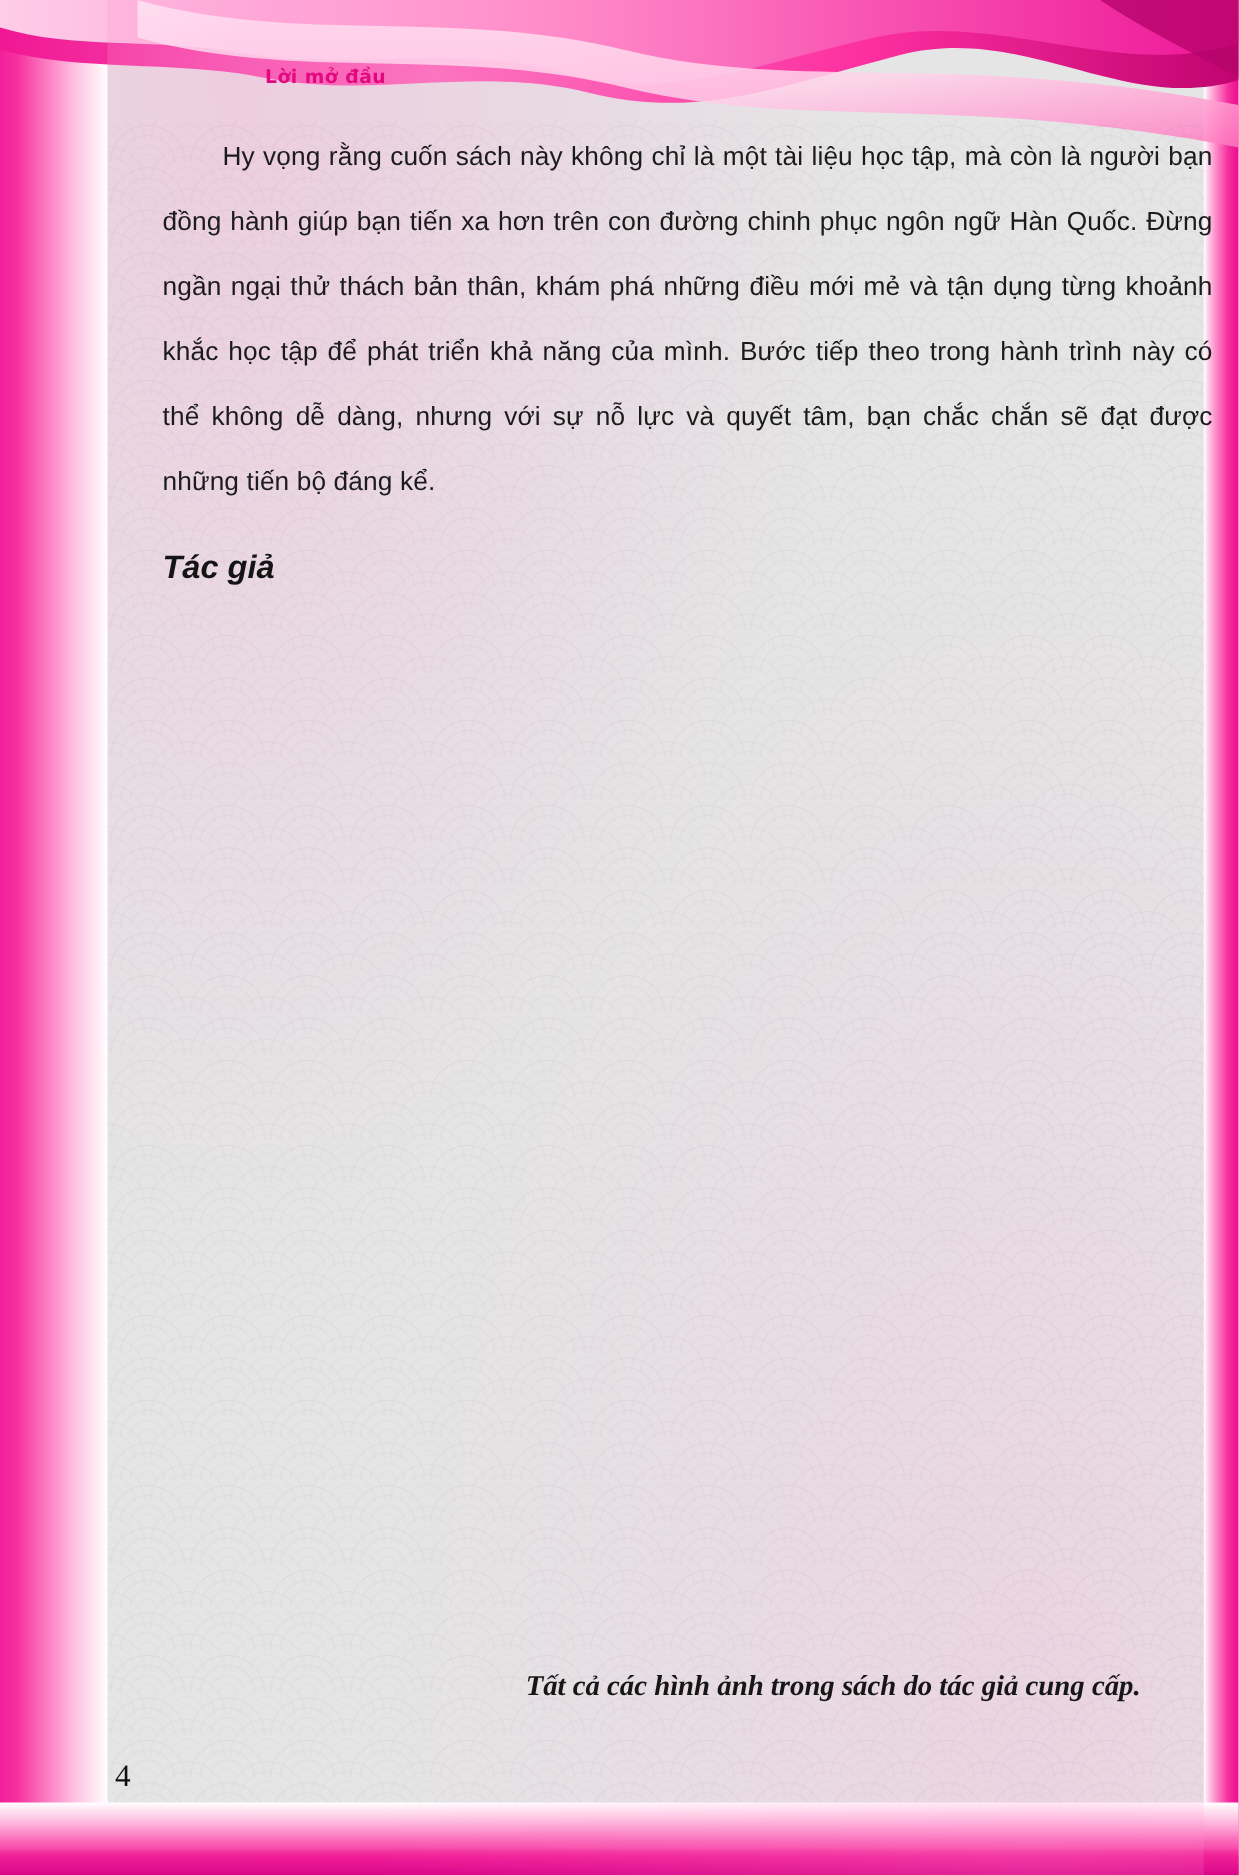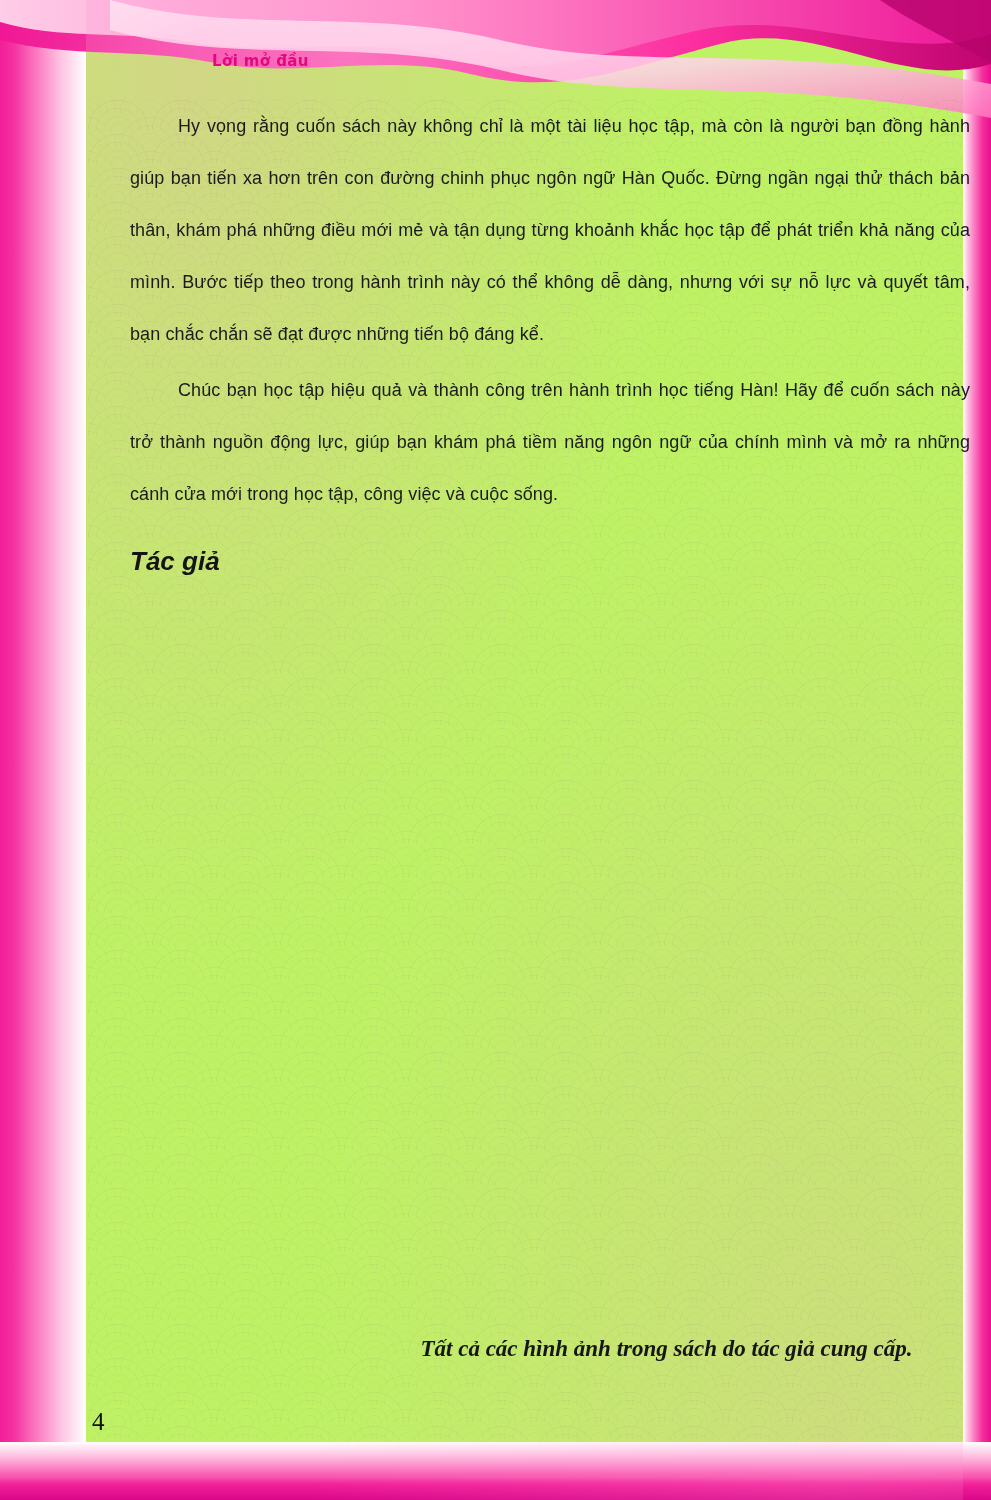--- a/index.html
+++ b/index.html
@@ -5,21 +5,21 @@
   html, body {
     margin: 0;
     padding: 0;
     background: #ffffff;
   }
   .page {
     position: relative;
     width: 991px;
     height: 1500px;
     overflow: hidden;
-    background: #bef264;
+    background: #e5e5e5;
     font-family: "Liberation Sans", sans-serif;
   }
 
   
   .edge-left {
     position: absolute;
     left: 0; top: 0;
     width: 86px; height: 1500px;
     background:
       linear-gradient(90deg,
@@ -113,21 +113,21 @@
     font-family: "DejaVu Sans", sans-serif;
     font-weight: 700;
     font-size: 15px;
     color: #e2097f;
     letter-spacing: 0.4px;
     margin-left: 82px;
   }
   .body-text {
     margin-top: 30px;
     width: 840px;
-    font-size: 18px;
+    font-size: 21px;
     line-height: 52px;
     color: #1b1b1b;
     letter-spacing: 0.1px;
     text-align: justify;
     text-justify: inter-word;
   }
   .body-text p {
     margin: 0 0 4px 0;
     text-indent: 48px;
   }
@@ -201,21 +201,20 @@
 
   <div class="pinkwash"></div>
   <div class="watermark"></div>
   <div class="watermark second"></div>
 
   <div class="content">
     <div class="running-head">Lời mở đầu</div>
 
     <div class="body-text">
       <p>Hy vọng rằng cuốn sách này không chỉ là một tài liệu học tập, mà còn là người bạn đồng hành giúp bạn tiến xa hơn trên con đường chinh phục ngôn ngữ Hàn Quốc. Đừng ngần ngại thử thách bản thân, khám phá những điều mới mẻ và tận dụng từng khoảnh khắc học tập để phát triển khả năng của mình. Bước tiếp theo trong hành trình này có thể không dễ dàng, nhưng với sự nỗ lực và quyết tâm, bạn chắc chắn sẽ đạt được những tiến bộ đáng kể.</p>
-      <p>Chúc bạn học tập hiệu quả và thành công trên hành trình học tiếng Hàn! Hãy để cuốn sách này trở thành nguồn động lực, giúp bạn khám phá tiềm năng ngôn ngữ của chính mình và mở ra những cánh cửa mới trong học tập, công việc và cuộc sống.</p>
     </div>
 
     <div class="signature">Tác giả</div>
   </div>
 
   <div class="footnote">Tất cả các hình ảnh trong sách do tác giả cung cấp.</div>
 
   <div class="folio">4</div>
 
 </div>

